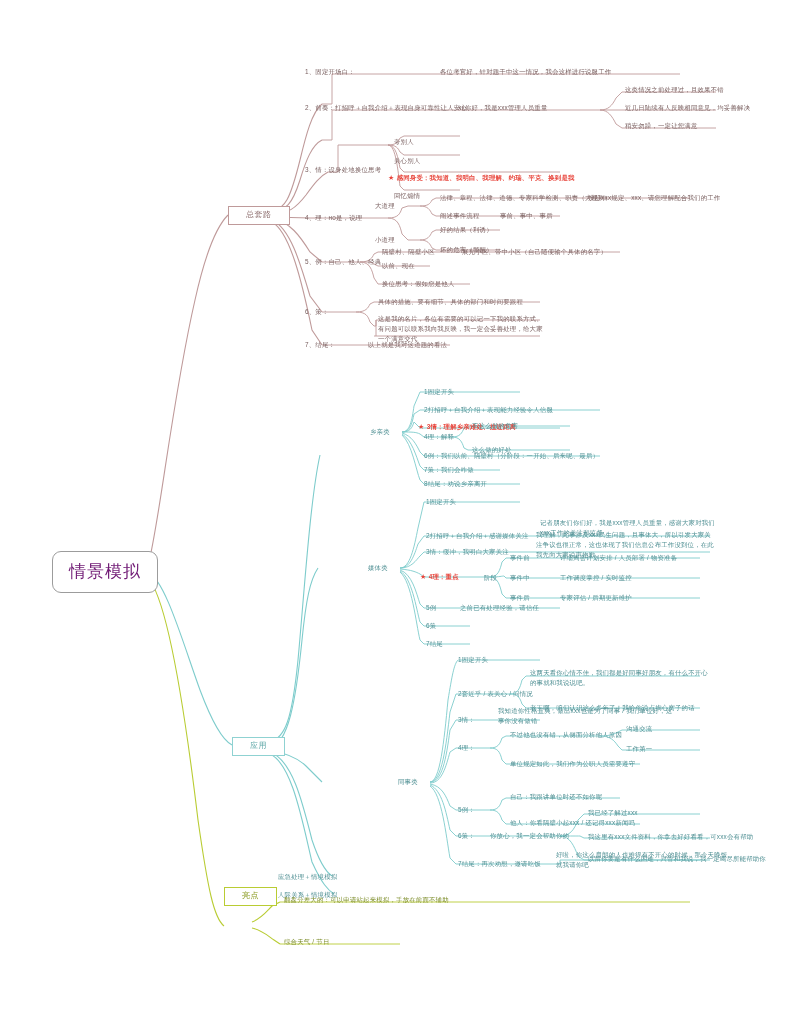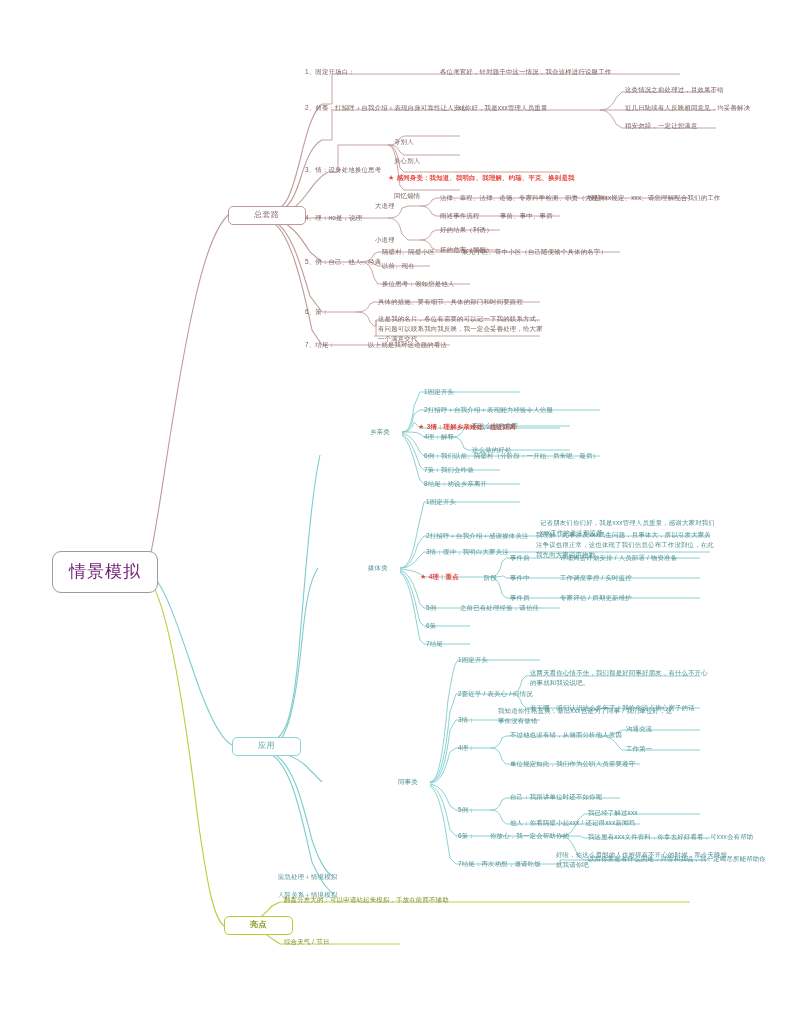--- a/index.html
+++ b/index.html
@@ -17,21 +17,21 @@
   .root{
     left:52px;top:551px;
     padding:9px 16px 10px;
     border:1px solid #9c9c9c;border-radius:9px;
     background:#ffffff;color:#701a75;
     font-size:17px;letter-spacing:1px;
   }
 
   
   .pill{
-    padding:3px 25px 4px;border-radius:5px;background:#ffffff;
+    padding:3px 17px 4px;border-radius:0;background:#ffffff;
     font-size:8px;letter-spacing:.5px;
   }
   .pill.red{border:1px solid #bf9a9a;color:#8a6a6a;}
   .pill.teal{border:1px solid #8fd2d2;color:#5fa8a8;}
   .pill.lime{border:1px solid #b9cc33;color:#8a9a1f;}
 
   
   .t{font-size:6.4px;color:#6e6e6e;letter-spacing:.2px;}
   .t.red{color:#7a6060;}
   .t.teal{color:#4f8f93;}
@@ -296,17 +296,17 @@
   <div class="node t teal" style="left:490px;top:832px;">你放心，我一定会帮助你的</div>
   <div class="node t teal" style="left:588px;top:809px;">我已经了解过xxx</div>
   <div class="node t teal" style="left:588px;top:833px;">我这里有xxx文件资料，你拿去好好看看，可xxx会有帮助</div>
   <div class="node t teal" style="left:588px;top:855px;">以后你要是有什么困难，只管和我说，我一定竭尽所能帮助你</div>
   <div class="node t teal" style="left:458px;top:860px;">7结尾：再次劝想，邀请吃饭</div>
   <div class="node t teal two" style="left:556px;top:850px;width:175px;">好啦，你这么肩朗的人也难得有不开心的时候，那今天晚饭就我请你吧</div>
 
   <div class="node t teal" style="left:278px;top:873px;">应急处理＋情境模拟</div>
   <div class="node t teal" style="left:278px;top:891px;">人际关系＋情境模拟</div>
 
-  <div class="node pill lime" style="left:224px;top:916px;font-weight:bold;">亮点</div>
+  <div class="node pill lime" style="left:224px;top:887px;">亮点</div>
   <div class="node t lime" style="left:284px;top:896px;">翻盘分差大的：可以申请站起来模拟，手放在前面不辅助</div>
   <div class="node t lime" style="left:284px;top:938px;">综合天气 / 节日</div>
 
 </div>
 
 </body></html>

